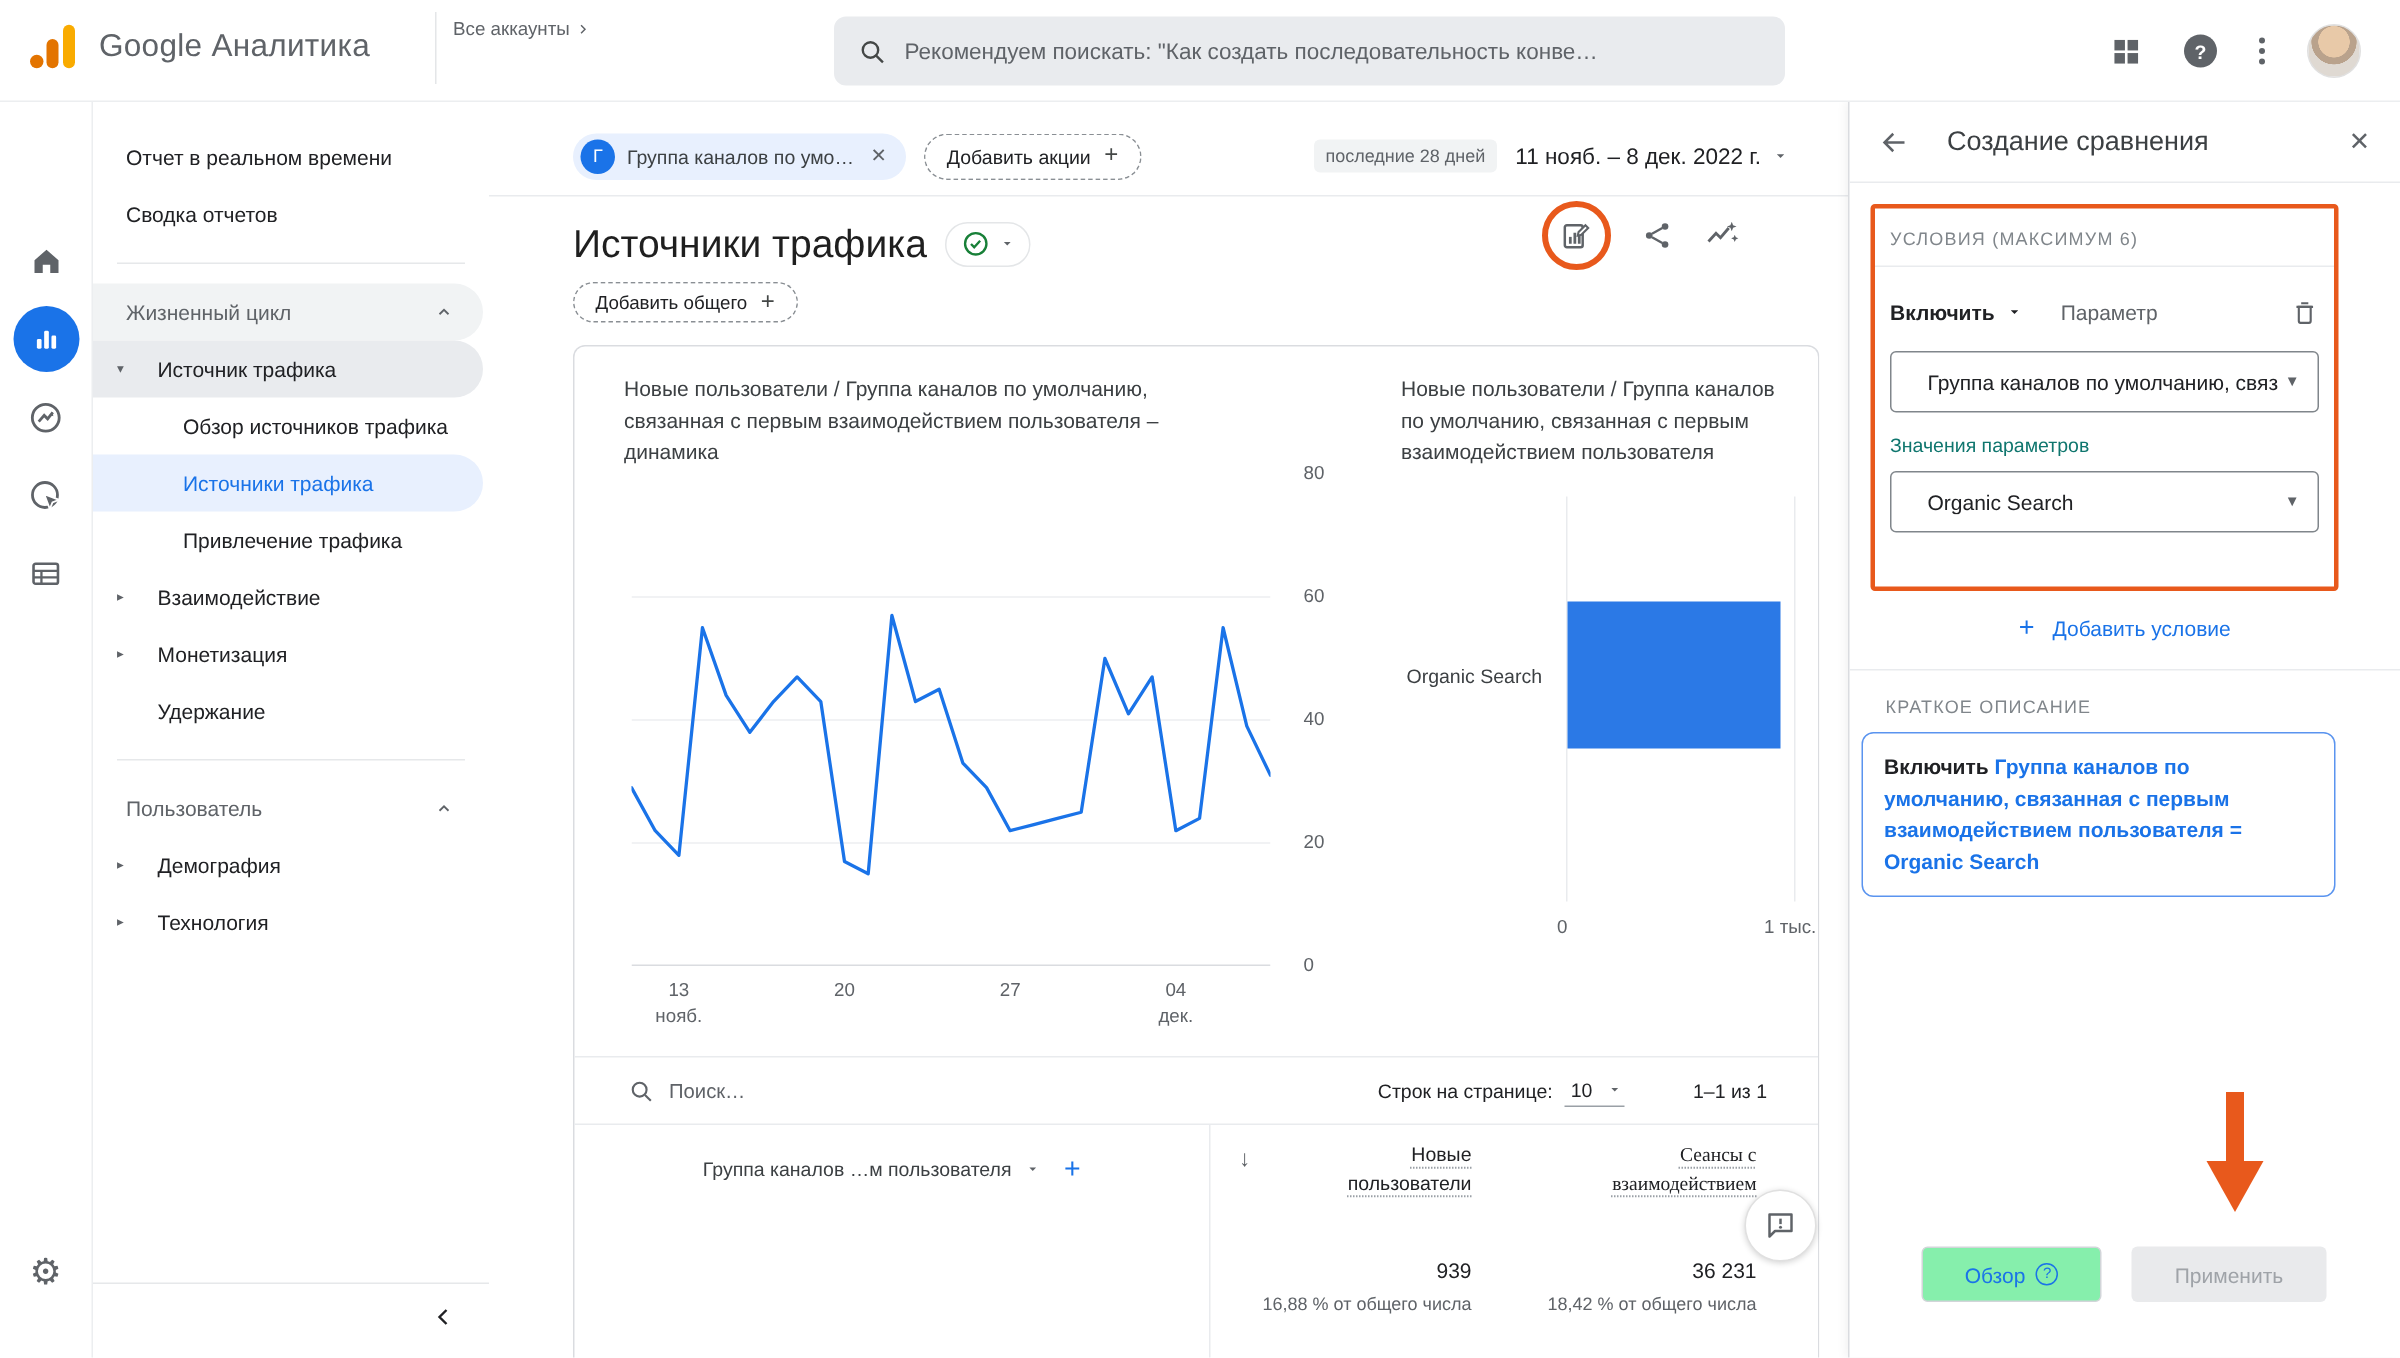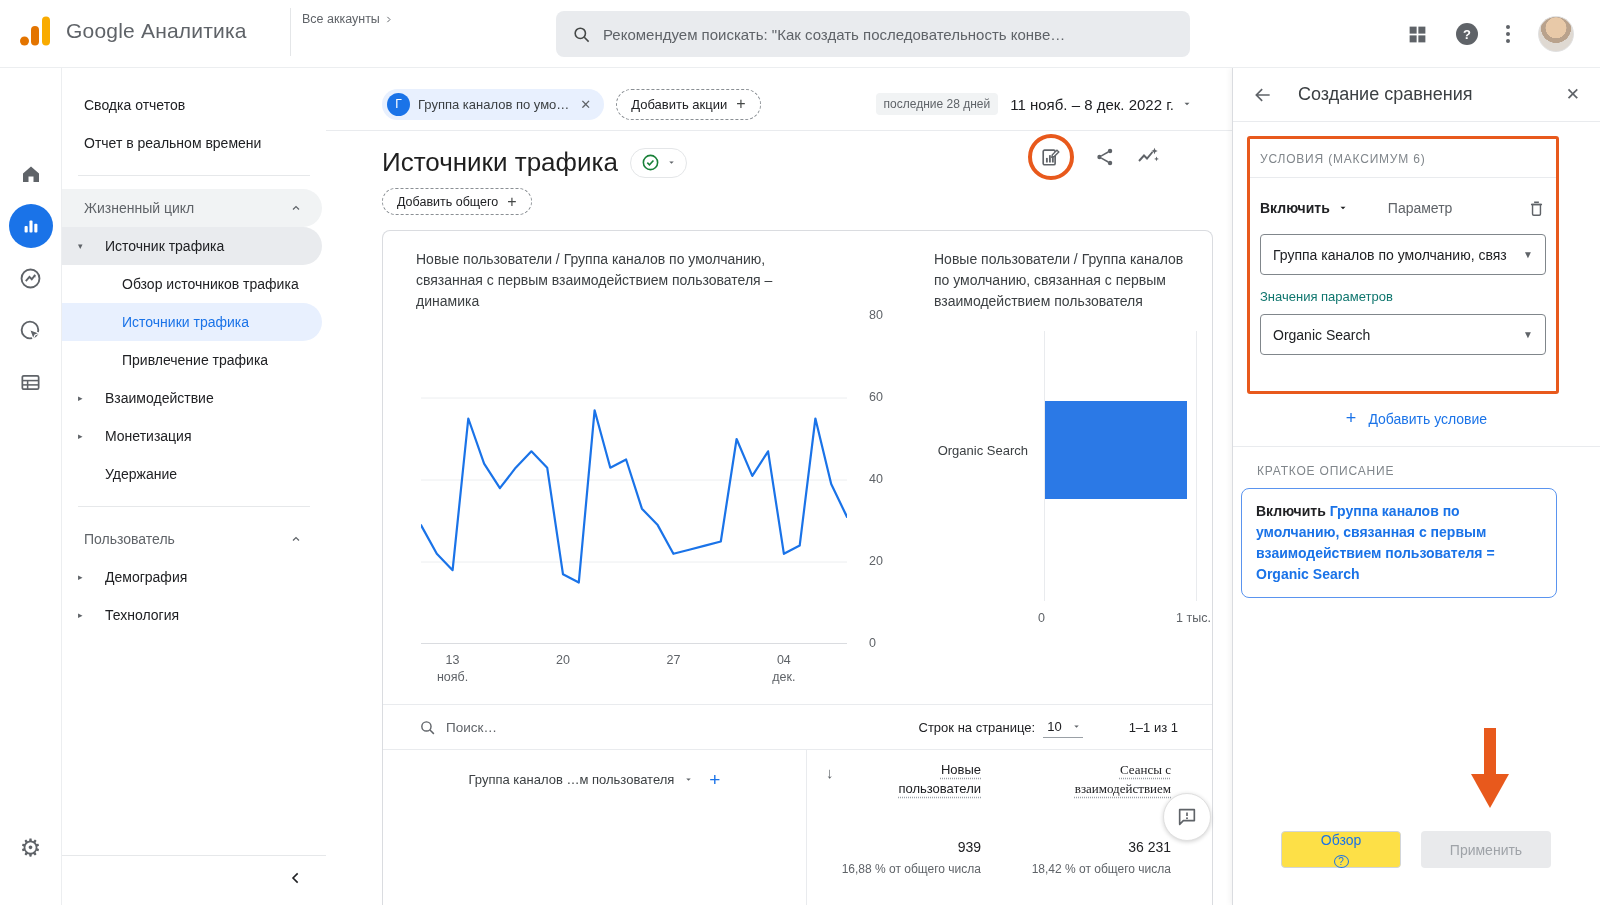--- a/index.html
+++ b/index.html
@@ -138,44 +138,44 @@
   .close-btn { position:absolute; right:20px; font-size:17px; color:#5f6368; cursor:pointer; }
 
   .orange-box { position:absolute; left:14px; top:68px; width:312px; height:258px;
     border:3px solid #e8591c; border-radius:3px; background:#fff; }
   .cond-header { padding:13px 10px 11px; font-size:12px; letter-spacing:.8px; color:#80868b;
     border-bottom:1px solid #e9ebee; }
   .cond-body { padding:14px 10px 0; }
   .include-row { display:flex; align-items:center; height:32px; }
   .include-dd { display:flex; align-items:center; gap:8px; font-size:14px; font-weight:bold;
     color:#202124; cursor:pointer; }
-  .param-label { margin-left:40px; font-size:14px; color:#5f6368; }
+  .param-label { margin-left:26px; font-size:14px; color:#5f6368; }
   .trash { margin-left:auto; color:#5f6368; cursor:pointer; display:flex; }
   .select-box { margin-top:10px; height:41px; border:1px solid #80868b; border-radius:4px;
     display:flex; align-items:center; padding:0 12px; font-size:14px; color:#202124; cursor:pointer; }
-  .select-box .txt { flex:1; white-space:nowrap; overflow:hidden; }
+  .select-box .txt { flex:1; white-space:nowrap; overflow:hidden;margin-left:12px; }
   .sb-caret { color:#5f6368; font-size:10px; }
   .values-label { margin-top:14px; font-size:13px; color:#0f766e; }
   .add-condition { position:absolute; left:0; width:100%; top:340px; display:flex; justify-content:center;
     align-items:center; gap:12px; color:#1a73e8; font-size:14px; font-weight:500; cursor:pointer; }
   .add-condition .plus { font-size:18px; font-weight:400; }
   .panel-div1 { position:absolute; left:0; width:100%; top:378px; height:1px; background:#e9ebee; }
   .summary-label { position:absolute; left:24px; top:396px; font-size:12px; letter-spacing:.8px; color:#80868b; }
   .summary-box { position:absolute; left:8px; top:420px; width:316px; border:1px solid #5a94ef;
     border-radius:8px; padding:12px 14px; font-size:14px; line-height:21px; }
   .summary-box .pref { font-weight:bold; color:#202124; }
   .summary-box .txt { font-weight:bold; color:#1a73e8; }
 
   .orange-arrow { position:absolute; left:251px; top:660px; width:12px; height:46px; background:#e8591c; }
   .orange-arrow::after { content:""; position:absolute; left:-13px; top:46px; border:19px solid transparent;
     border-top:34px solid #e8591c; border-bottom:none; }
   .panel-buttons { position:absolute; left:0; bottom:37px; width:100%; display:flex; }
-  .btn-review { position:absolute; left:48px; bottom:0; width:120px; height:37px; background:#fde047;
+  .btn-review { position:absolute; left:48px; bottom:0; width:120px; height:37px; background:#86efac;
     border:1px solid #d2d5d9; border-radius:4px; color:#1a73e8; font-size:14px; font-weight:500;
-    display:flex; align-items:center; justify-content:center; gap:7px; cursor:pointer;flex-direction:column; }
+    display:flex; align-items:center; justify-content:center; gap:7px; cursor:pointer; }
   .q-circle { width:15px; height:15px; border:1.4px solid #1a73e8; border-radius:50%; font-size:10px;
     display:flex; align-items:center; justify-content:center; }
   .btn-apply { position:absolute; left:188px; bottom:0; width:130px; height:37px; background:#e9eaec;
     border:none; border-radius:4px; color:#9fa3a8; font-size:14px; font-weight:500; cursor:default; }
   svg { display:block; }
 </style>
 </head>
 <body>
 
 <div class="topbar">
@@ -253,24 +253,24 @@
     </svg>
   </div>
   <div class="rail-icon" style="top:758px">
     <span class="gear">⚙</span>
   </div>
 </div>
 
 <div class="nav">
   <div style="height:18px"></div>
   <div class="nav-item pad0">
+      <span class="lbl">Отчет в реальном времени</span>
+    </div>
+  <div class="nav-item pad0">
       <span class="lbl">Сводка отчетов</span>
-    </div>
-  <div class="nav-item pad0">
-      <span class="lbl">Отчет в реальном времени</span>
     </div>
   <div class="nav-divider"></div>
   <div class="nav-item pad0 nav-section row-gray">
     <span class="lbl">Жизненный цикл</span>
     <svg class="chev-up" width="12" height="12" viewBox="0 0 24 24">
         <path d="M6 15l6-6 6 6" stroke="#5f6368" stroke-width="2.4" fill="none"></path>
       </svg>
   </div>
   <div class="nav-item pad1 row-gray2">
     <span class="caret-l">▾</span>

